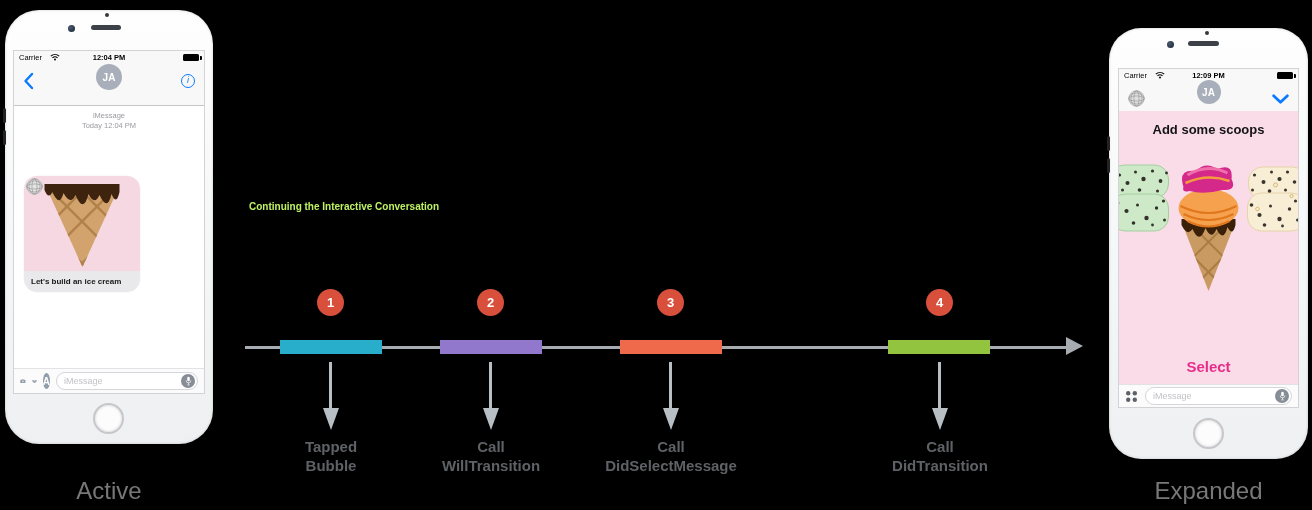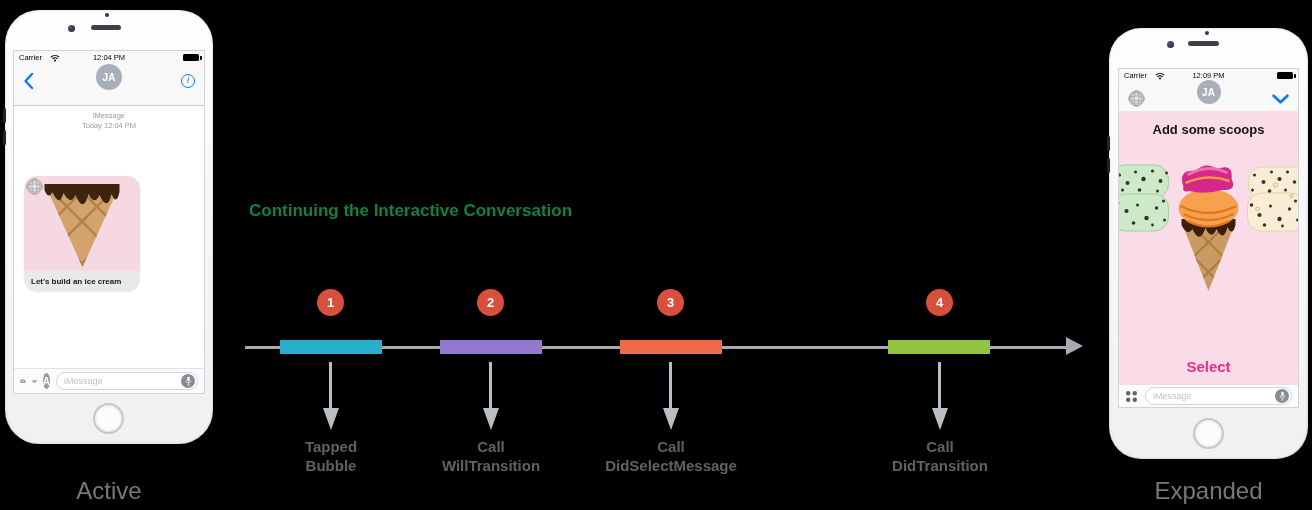--- a/index.html
+++ b/index.html
@@ -17,23 +17,23 @@
     background:radial-gradient(circle at 35% 35%,#4a5a70,#16202e)}
   .speaker{position:absolute;height:5px;border-radius:3px;background:#3c4147}
   .side-btn{position:absolute;width:3px;border-radius:2px;background:#222}
   .home{position:absolute;width:31px;height:31px;border-radius:50%;background:#fcfcfd;
     border:2px solid #c7c7cb;box-shadow:inset 0 0 3px rgba(0,0,0,.2)}
   .screen{position:absolute;background:#fff;border:1px solid #d3d3d6}
 
   
   .topbar{position:absolute;left:0;right:0;top:0;background:#f8f8f8;border-bottom:1px solid #c6c6ca}
   .statusbar{height:13px;display:flex;align-items:center;padding:0 5px;font-size:7.5px;color:#000}
-  .sb-side{flex:1;display:flex;align-items:flex-end;gap:8px}
+  .sb-side{flex:1;display:flex;align-items:flex-start;gap:8px}
   .sb-side.right{justify-content:flex-end}
-  .sb-time{font-weight:normal}
+  .sb-time{font-weight:bold}
   .battery{position:relative;width:16px;height:7px;background:#000;border-radius:1.5px;display:inline-block}
   .battery:after{content:"";position:absolute;right:-2.5px;top:1.5px;width:2px;height:4px;background:#000;border-radius:0 1px 1px 0}
   .navbar{position:relative}
   .nav-center{position:absolute;left:0;right:0;top:0;text-align:center}
   .avatar{width:26px;height:26px;border-radius:50%;background:#a9afba;color:#fff;
     font-size:10px;font-weight:bold;display:inline-flex;align-items:center;justify-content:center}
   .nav-name{font-size:8px;color:#2c2c2e;margin-top:18px}
   .back{position:absolute;left:9px;top:8px;cursor:pointer}
   .info{position:absolute;right:9px;top:10px;width:14px;height:14px;border:1.2px solid #0a7aff;
     border-radius:50%;color:#0a7aff;font-size:9px;line-height:11px;text-align:center;font-style:italic;cursor:pointer}
@@ -67,21 +67,21 @@
     align-items:center;justify-content:center;cursor:pointer}
 
   
   .sheet{position:absolute;left:0;right:0;background:#fadce8;text-align:center}
   .sheet-title{margin-top:11px;font-size:13px;font-weight:bold;color:#141414}
   .scoops{position:absolute;left:0;top:52px;width:100%;height:140px}
   .select-btn{position:absolute;left:0;right:0;bottom:9px;font-size:15px;font-weight:bold;cursor:pointer}
   .dots-icon{cursor:pointer}
 
   
-  .tl-title{position:absolute;left:249px;top:201px;font-size:17px;font-weight:bold;color:#15803d}
+  .tl-title{position:absolute;left:249px;top:201px;font-size:10px;font-weight:bold;color:#bef264}
   .tl-line{position:absolute;left:245px;top:346px;width:823px;height:3px;background:#a6acb2}
   .tl-ahead{position:absolute;left:1066px;top:337px;width:0;height:0;
     border-top:9px solid transparent;border-bottom:9px solid transparent;border-left:17px solid #a6acb2}
   .seg{position:absolute;top:340px;width:102px;height:14px}
   .badge{position:absolute;top:289px;width:27px;height:27px;border-radius:50%;
     display:flex;align-items:center;justify-content:center;color:#fff;font-size:13px;font-weight:bold}
   .stem{position:absolute;top:362px;width:3px;height:48px;background:#b7bfc5}
   .ahead{position:absolute;top:408px;width:0;height:0;
     border-left:8px solid transparent;border-right:8px solid transparent;border-top:22px solid #b7bfc5}
   .tl-label{position:absolute;top:437px;width:220px;text-align:center;

